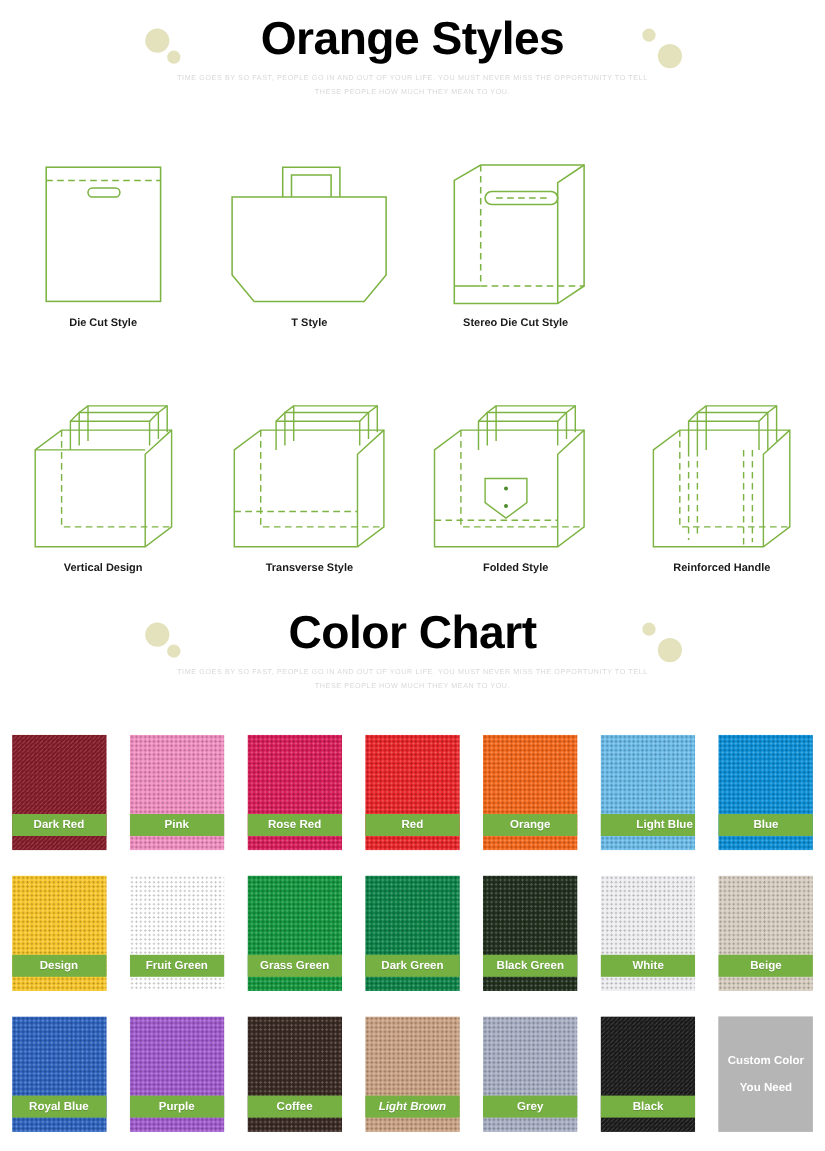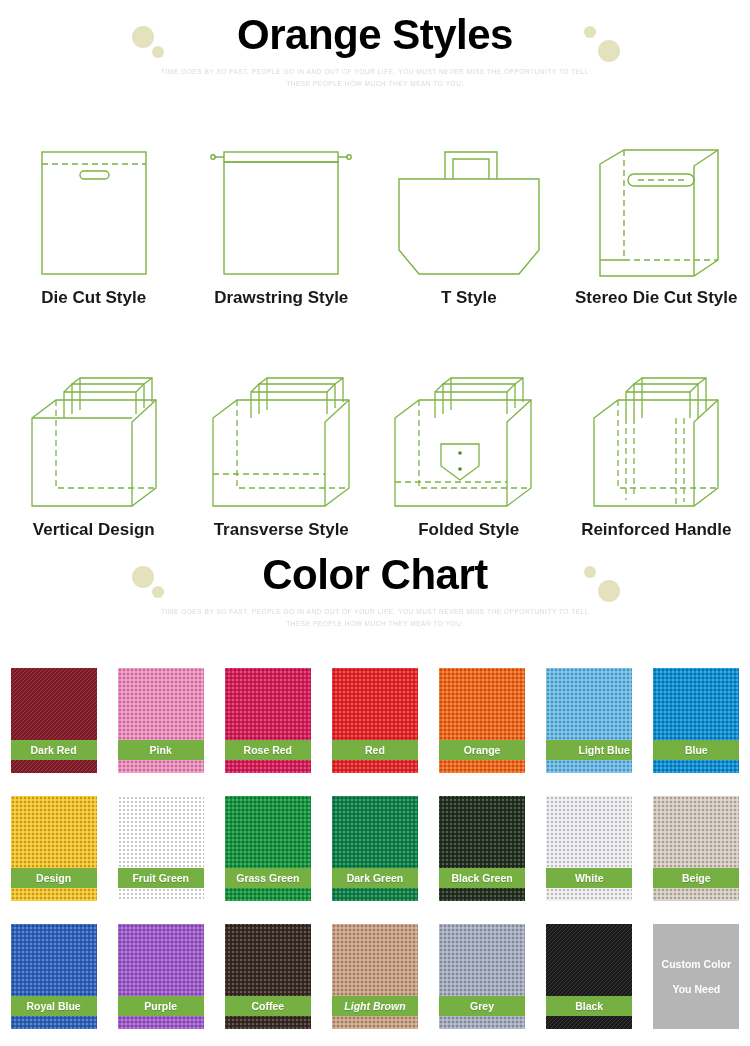--- a/index.html
+++ b/index.html
@@ -73,21 +73,21 @@
     display: flex;
     flex-direction: column;
     align-items: center;
   }
   .style-art {
     width: 180px;
     height: 150px;
     display: block;
   }
   .style-label {
-    font-size: 17px;
+    font-size: 10px;
     font-weight: bold;
     color: #1a1a1a;
     text-align: right;
     white-space: nowrap;
   }
 
   
   .color-grid {
     position: absolute;
     left: 0;
@@ -175,32 +175,20 @@
       <svg class="style-art" viewBox="0 0 180 150">
         <g fill="none" stroke="#7cb342" stroke-width="1.4">
           <rect x="38" y="14" width="104" height="122"></rect>
           <line x1="38" y1="26" x2="142" y2="26" stroke-dasharray="6 4"></line>
           <rect x="76" y="33" width="29" height="8" rx="4"></rect>
         </g>
       </svg>
       <div class="style-label">Die Cut Style</div>
     </div>
 
-    <div class="style-cell">
-      <svg class="style-art" viewBox="0 0 180 150">
-        <g fill="none" stroke="#7cb342" stroke-width="1.4">
-          <rect x="33" y="24" width="114" height="112"></rect>
-          <rect x="33" y="14" width="114" height="10"></rect>
-          <path d="M33 19 H23 M147 19 H157"></path>
-          <circle cx="22" cy="19" r="2.2"></circle>
-          <circle cx="158" cy="19" r="2.2"></circle>
-        </g>
-      </svg>
-      <div class="style-label">Drawstring Style</div>
-    </div>
 
     <div class="style-cell">
       <svg class="style-art" viewBox="0 0 180 150">
         <g fill="none" stroke="#7cb342" stroke-width="1.4">
           <path d="M20 41 H160 V112 L140 136 H40 L20 112 Z"></path>
           <path d="M66 41 V14 H118 V41"></path>
           <path d="M74 41 V21 H110 V41"></path>
         </g>
       </svg>
       <div class="style-label">T Style</div>

